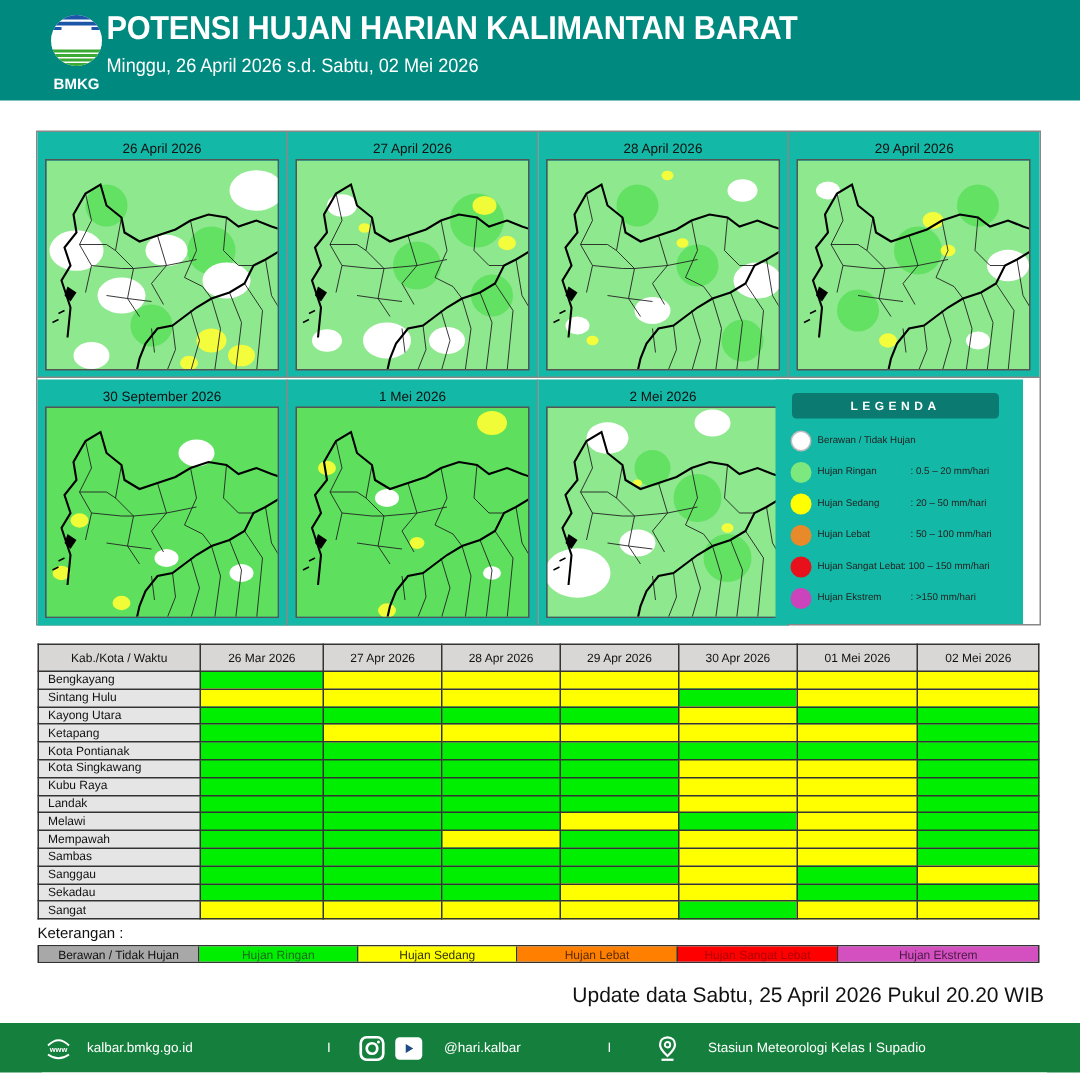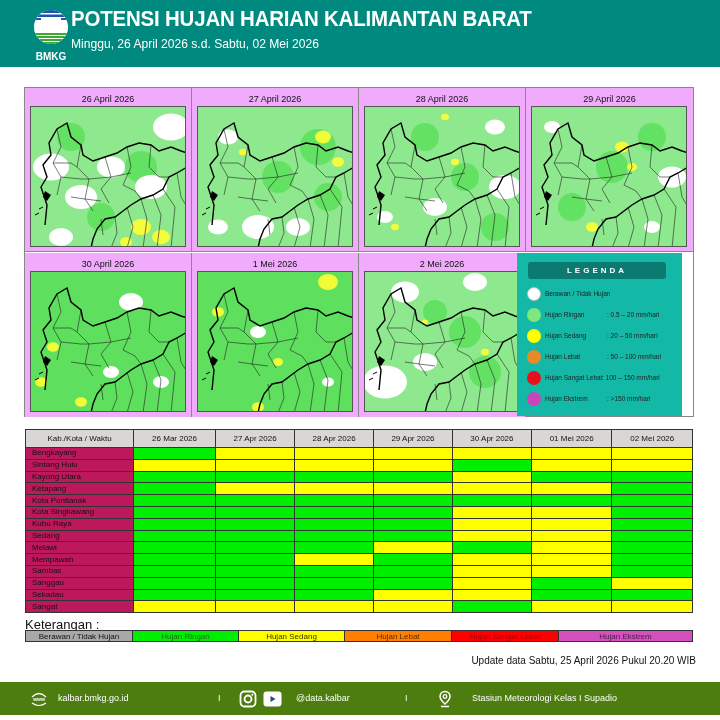--- a/index.html
+++ b/index.html
@@ -6,47 +6,47 @@
   html, body { width: 720px; height: 720px; overflow: hidden; background: #ffffff; }
   body { position: relative; font-family: "Liberation Sans", sans-serif; color: #111; }
 
   .header { position: absolute; left: 0; top: 0; width: 720px; height: 67px; background: #008a7f; }
   .logo { position: absolute; left: 13px; top: 5px; width: 40px; height: 60px; margin-left: 18px; }
   .logo-text { position: absolute; left: 0; top: 46px; width: 40px; text-align: center; color: #fff; font-weight: bold; font-size: 10px; }
   .title { position: absolute; left: 71px; top: 6px; color: #fff; font-weight: bold; font-size: 22px; letter-spacing: -0.2px; white-space: nowrap; transform: scaleX(0.93); transform-origin: left; }
   .subtitle { position: absolute; left: 71px; top: 36px; color: #fff; font-size: 13px; white-space: nowrap; transform: scaleX(0.93); transform-origin: left; }
 
   .maps { position: absolute; left: 24px; top: 87px; width: 670px; height: 330px; border: 1px solid #888; }
-  .panel { position: absolute; width: 167px; height: 164px; border-right: 1px solid #888; border-bottom: 1px solid #888; background: #f0abfc; }
+  .panel { position: absolute; width: 167px; height: 164px; border-right: 1px solid #888; border-bottom: 1px solid #888; background: #14b8a6; }
   .panel-title { position: absolute; top: 6px; left: 0; width: 100%; text-align: center; font-size: 9px; color: #111; }
   .panel-map { position: absolute; left: 5px; top: 18px; width: 156px; height: 141px; border: 1px solid #555; overflow: hidden; }
   .panel-map svg { display: block; }
 
   .legend-panel { position: absolute; left: 492px; top: 165px; width: 165px; height: 163px; background: #14b8a6; }
   .legend-head { position: absolute; left: 11px; top: 9px; width: 138px; height: 17px; background: #0b7b72; border-radius: 3px; color: #fff; font-size: 8px; font-weight: bold; letter-spacing: 3px; text-align: center; line-height: 17px; }
   .legend-row { position: absolute; left: 10px; height: 14px; width: 160px; }
   .legend-dot { position: absolute; left: 0; top: 0; width: 14px; height: 14px; border-radius: 50%; }
   .legend-name { position: absolute; left: 18px; top: 3px; font-size: 6.5px; color: #222; white-space: nowrap; }
   .legend-range { position: absolute; left: 80px; top: 3px; font-size: 6.5px; color: #222; white-space: nowrap; }
 
   .table { position: absolute; left: 25px; top: 429px; width: 668px; border-collapse: collapse; }
   .table th { height: 18px; background: #d9d6d6; border: 1px solid #333; font-size: 8px; font-weight: normal; color: #111; }
   .table td { height: 11.8px; border: 1px solid #333; padding: 0; }
-  .table td.name { background: #be185d; font-size: 8px; padding-left: 6px; line-height: 10px; color: #111; white-space: nowrap; }
+  .table td.name { background: #e5e5e5; font-size: 8px; padding-left: 6px; line-height: 10px; color: #111; white-space: nowrap; }
   .c-G { background: #00ee00; }
   .c-Y { background: #ffff00; }
 
-  .keterangan { position: absolute; left: 25px; top: 617px; font-size: 13px; color: #111; text-align: center; }
+  .keterangan { position: absolute; left: 25px; top: 617px; font-size: 10px; color: #111; text-align: center; }
   .key-bar { position: absolute; left: 25px; top: 630px; width: 668px; height: 12px; display: flex; border: 1px solid #333; }
   .key-cell { height: 100%; font-size: 8px; text-align: center; line-height: 11px; border-right: 1px solid #333; }
   .key-cell:last-child { border-right: none; }
 
-  .update { position: absolute; right: 24px; top: 655px; font-size: 10px; color: #111; }
-
-  .footer { position: absolute; left: 0; top: 682px; width: 720px; height: 33px; background: #4d7c0f; color: #fff; }
+  .update { position: absolute; right: 24px; top: 655px; font-size: 14px; color: #111; }
+
+  .footer { position: absolute; left: 0; top: 682px; width: 720px; height: 33px; background: #15803d; color: #fff; }
   .footer-bottom { position: absolute; left: 28px; top: 715px; width: 670px; height: 5px; background: #fff; }
   .f-item { position: absolute; top: 0; height: 33px; line-height: 33px; font-size: 9px; white-space: nowrap; }
   .f-sep { position: absolute; top: 0; height: 33px; line-height: 33px; font-size: 9px; }
   .ico { position: absolute; }
 </style>
 </head>
 <body>
 
 <div class="header">
   <div class="logo">
@@ -215,21 +215,21 @@
           <path d="M84 110 L86 126 L80 141" stroke="#222" stroke-width="0.6" fill="none"></path>
           <path d="M70 112 L72 128" stroke="#222" stroke-width="0.6" fill="none"></path>
           <path d="M146 66 L150 90 L156 100" stroke="#222" stroke-width="0.6" fill="none"></path>
           <path d="M14 118 L16 98 L10 80 L16 70 L12 58 L20 48 L18 36 L26 22 L36 16 L40 30 L50 38 L52 48 L62 54 L74 50 L86 46 L96 40 L108 36 L120 38 L128 44 L140 40 L150 44 L156 46 L156 60 L146 66 L138 70 L132 82 L122 88 L110 92 L100 98 L92 104 L84 110 L74 112 L66 122 L62 132 L60 141" stroke="#000" stroke-width="1.4" fill="none"></path>
           <path d="M14 84 L20 88 L16 94 L12 90Z" fill="#000"></path>
           <path d="M8 102 L12 100 M4 108 L8 106" stroke="#000" stroke-width="1"></path>
         </svg>
       </div>
   </div>
   <div class="panel" style="left:0;top:165px;border-bottom:none;">
-    <div class="panel-title">30 April 2026</div>
+    <div class="panel-title">30 September 2026</div>
     <div class="panel-map">
         <svg width="156" height="141" viewBox="0 0 156 141">
           <rect width="156" height="141" fill="#5ee05e"></rect>
           <circle cx="40" cy="70" r="18" fill="#5ee05e" opacity="0.9"></circle>
           <circle cx="110" cy="80" r="18" fill="#5ee05e" opacity="0.9"></circle>
           <circle cx="80" cy="40" r="16" fill="#5ee05e" opacity="0.9"></circle>
           <ellipse cx="100" cy="30" rx="12" ry="9" fill="#ffffff"></ellipse>
           <ellipse cx="130" cy="110" rx="8" ry="6" fill="#ffffff"></ellipse>
           <ellipse cx="80" cy="100" rx="8" ry="6" fill="#ffffff"></ellipse>
           <ellipse cx="10" cy="110" rx="6" ry="4.800000000000001" fill="#ffff33" opacity="0.9"></ellipse>
@@ -439,21 +439,21 @@
         <td class="name">Kubu Raya</td>
         <td class="c-G" title="Hujan Ringan"></td>
         <td class="c-G" title="Hujan Ringan"></td>
         <td class="c-G" title="Hujan Ringan"></td>
         <td class="c-G" title="Hujan Ringan"></td>
         <td class="c-Y" title="Hujan Sedang"></td>
         <td class="c-Y" title="Hujan Sedang"></td>
         <td class="c-G" title="Hujan Ringan"></td>
       </tr>
       <tr>
-        <td class="name">Sedang</td>
+        <td class="name">Landak</td>
         <td class="c-G" title="Hujan Ringan"></td>
         <td class="c-G" title="Hujan Ringan"></td>
         <td class="c-G" title="Hujan Ringan"></td>
         <td class="c-G" title="Hujan Ringan"></td>
         <td class="c-Y" title="Hujan Sedang"></td>
         <td class="c-Y" title="Hujan Sedang"></td>
         <td class="c-G" title="Hujan Ringan"></td>
       </tr>
       <tr>
         <td class="name">Melawi</td>
@@ -540,21 +540,21 @@
   <span class="f-sep" style="left:218px;">I</span>
   <svg class="ico" style="left:239px;top:8px;" width="18" height="18" viewBox="0 0 18 18">
     <rect x="1.5" y="1.5" width="15" height="15" rx="4" stroke="#fff" stroke-width="1.8" fill="none"></rect>
     <circle cx="9" cy="9" r="3.5" stroke="#fff" stroke-width="1.8" fill="none"></circle>
     <circle cx="13.3" cy="4.7" r="1" fill="#fff"></circle>
   </svg>
   <svg class="ico" style="left:263px;top:8px;" width="19" height="18" viewBox="0 0 19 18">
     <rect x="0.5" y="1.5" width="18" height="15" rx="3" fill="#fff"></rect>
     <path d="M7.5 6 L12.5 9 L7.5 12Z" fill="#1d4a80"></path>
   </svg>
-  <span class="f-item" style="left:296px;">@data.kalbar</span>
+  <span class="f-item" style="left:296px;">@hari.kalbar</span>
   <span class="f-sep" style="left:405px;">I</span>
   <svg class="ico" style="left:438px;top:8px;" width="14" height="18" viewBox="0 0 14 18">
     <path d="M7 1.5 C3.8 1.5 2 3.8 2 6.5 C2 9.5 7 14 7 14 C7 14 12 9.5 12 6.5 C12 3.8 10.2 1.5 7 1.5Z" stroke="#fff" stroke-width="1.5" fill="none"></path>
     <circle cx="7" cy="6.5" r="1.8" stroke="#fff" stroke-width="1.3" fill="none"></circle>
     <line x1="3" y1="16.5" x2="11" y2="16.5" stroke="#fff" stroke-width="1.5"></line>
   </svg>
   <span class="f-item" style="left:472px;">Stasiun Meteorologi Kelas I Supadio</span>
 </div>
 <div class="footer-bottom"></div>
 

